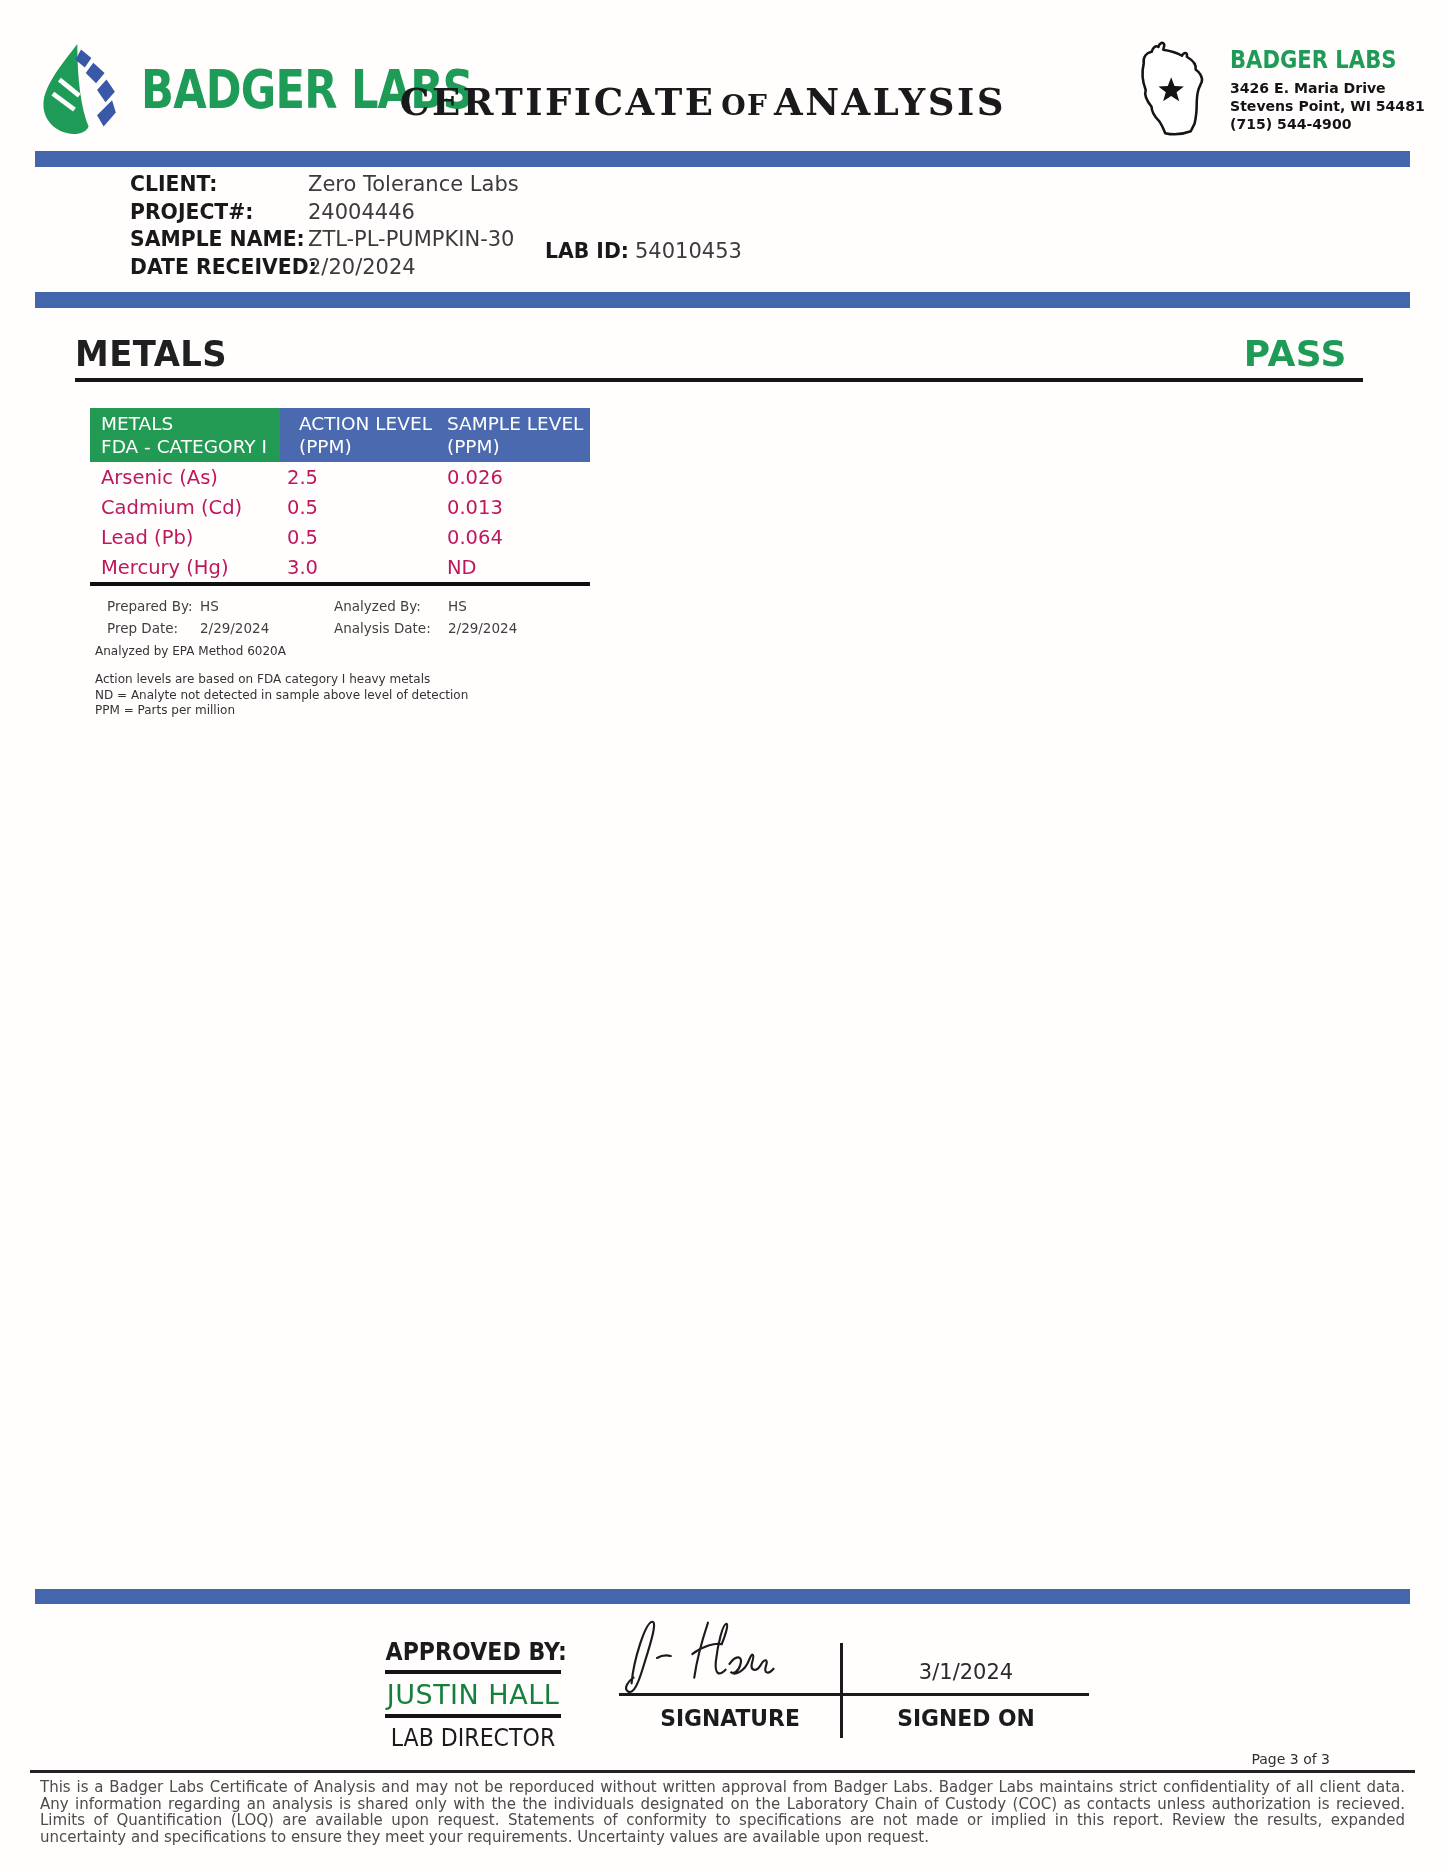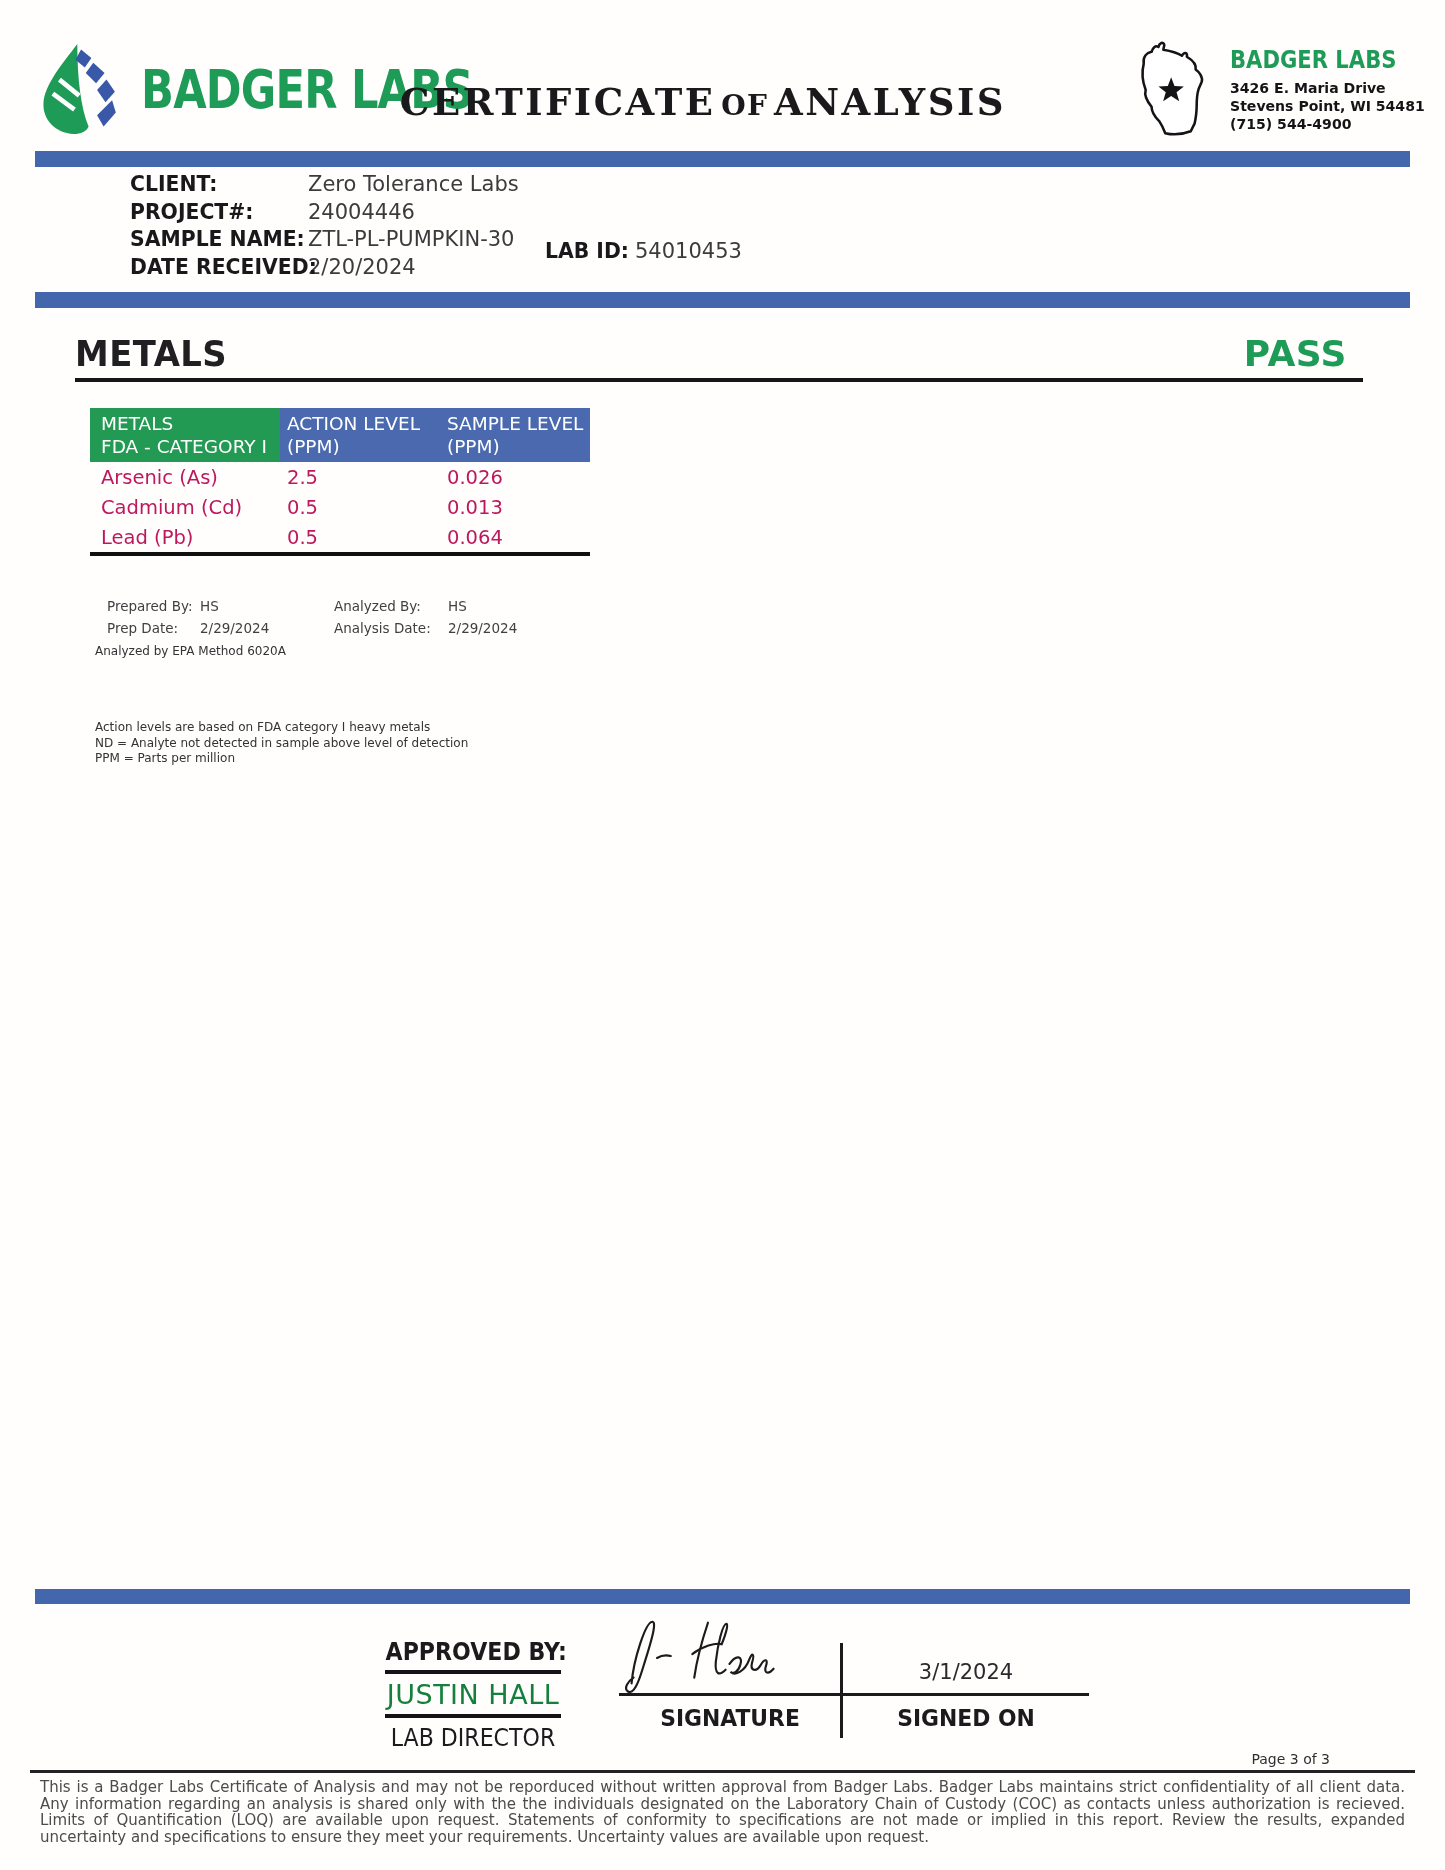--- a/index.html
+++ b/index.html
@@ -37,35 +37,35 @@
   .section-title{position:absolute;left:75px;top:333px;font-size:36px;font-weight:600;
     letter-spacing:0.5px;color:#202022;transform:scaleX(0.94);transform-origin:left center;}
   .section-result{position:absolute;right:98px;top:333px;font-size:36px;font-weight:600;
     color:#1e9b57;letter-spacing:0.5px;}
   .section-rule{position:absolute;left:75px;top:378px;width:1288px;height:3.5px;background:#161618;}
   .metals-table{position:absolute;left:90px;top:408px;width:500px;border-bottom:4px solid#101012;}
   .thead{display:grid;grid-template-columns:190px 167px 143px;height:54px;color:#ffffff;
     font-size:18.5px;line-height:23px;}
   .th{padding-top:4px;}
   .th1{background:#239a53;padding-left:11px;}
-  .th2{background:#4a69af;padding-left:7px;}
+  .th2{background:#4a69af;padding-left:19px;}
   .th3{background:#4a69af;}
   .tr{display:grid;grid-template-columns:190px 167px 143px;height:30px;align-items:center;
     font-size:19.5px;color:#be185d;}
   .td1{padding-left:11px;}
   .td2{padding-left:7px;}
   
   .meta{position:absolute;left:95px;top:598px;font-size:13.5px;color:#3f3f41;width:600px;}
   .meta-row{position:relative;height:22px;}
   .m-l1{position:absolute;left:12px;}
   .m-v1{position:absolute;left:105px;}
   .m-l2{position:absolute;left:239px;}
   .m-v2{position:absolute;left:353px;}
   .method{position:absolute;left:0;top:46px;font-size:12px;color:#333335;}
-  .notes{position:absolute;left:95px;top:672px;font-size:12px;line-height:15.5px;color:#333335;margin-top:48px;}
+  .notes{position:absolute;left:95px;top:672px;font-size:12px;line-height:15.5px;color:#333335;}
   
   .approved-block{position:absolute;left:378px;top:1638px;width:190px;text-align:center;}
   .approved-label{font-size:24px;font-weight:600;color:#1b1b1d;white-space:nowrap;transform:scaleX(0.92);transform-origin:center;}
   .approved-rule{height:4px;background:#141416;margin:4px 7px 5px 7px;}
   .approver-name{font-size:27px;font-weight:normal;color:#15803d;letter-spacing:0.5px;white-space:nowrap;}
   .approver-title{font-size:24px;font-weight:500;color:#1b1b1d;white-space:nowrap;transform:scaleX(0.92);transform-origin:center;margin-top:6px;}
   .approver-name{margin:3px 0;}
   .sig-svg{position:absolute;left:612px;top:1612px;width:235px;height:90px;}
   .sig-hrule{position:absolute;left:619px;top:1693px;width:470px;height:3px;background:#1b1b1d;}
   .sig-vrule{position:absolute;left:840px;top:1643px;width:3px;height:95px;background:#1b1b1d;}
@@ -172,20 +172,25 @@
     <div class="tr">
       <div class="td1">Cadmium (Cd)</div>
       <div class="td2">0.5</div>
       <div class="td3">0.013</div>
     </div>
     <div class="tr">
       <div class="td1">Lead (Pb)</div>
       <div class="td2">0.5</div>
       <div class="td3">0.064</div>
     </div>
+    <div class="tr">
+      <div class="td1">Mercury (Hg)</div>
+      <div class="td2">3.0</div>
+      <div class="td3">ND</div>
+    </div>
   </div>
 
   <div class="meta">
     <div class="meta-row">
       <span class="m-l1">Prepared By:</span>
       <span class="m-v1">HS</span>
       <span class="m-l2">Analyzed By:</span>
       <span class="m-v2">HS</span>
     </div>
     <div class="meta-row">

